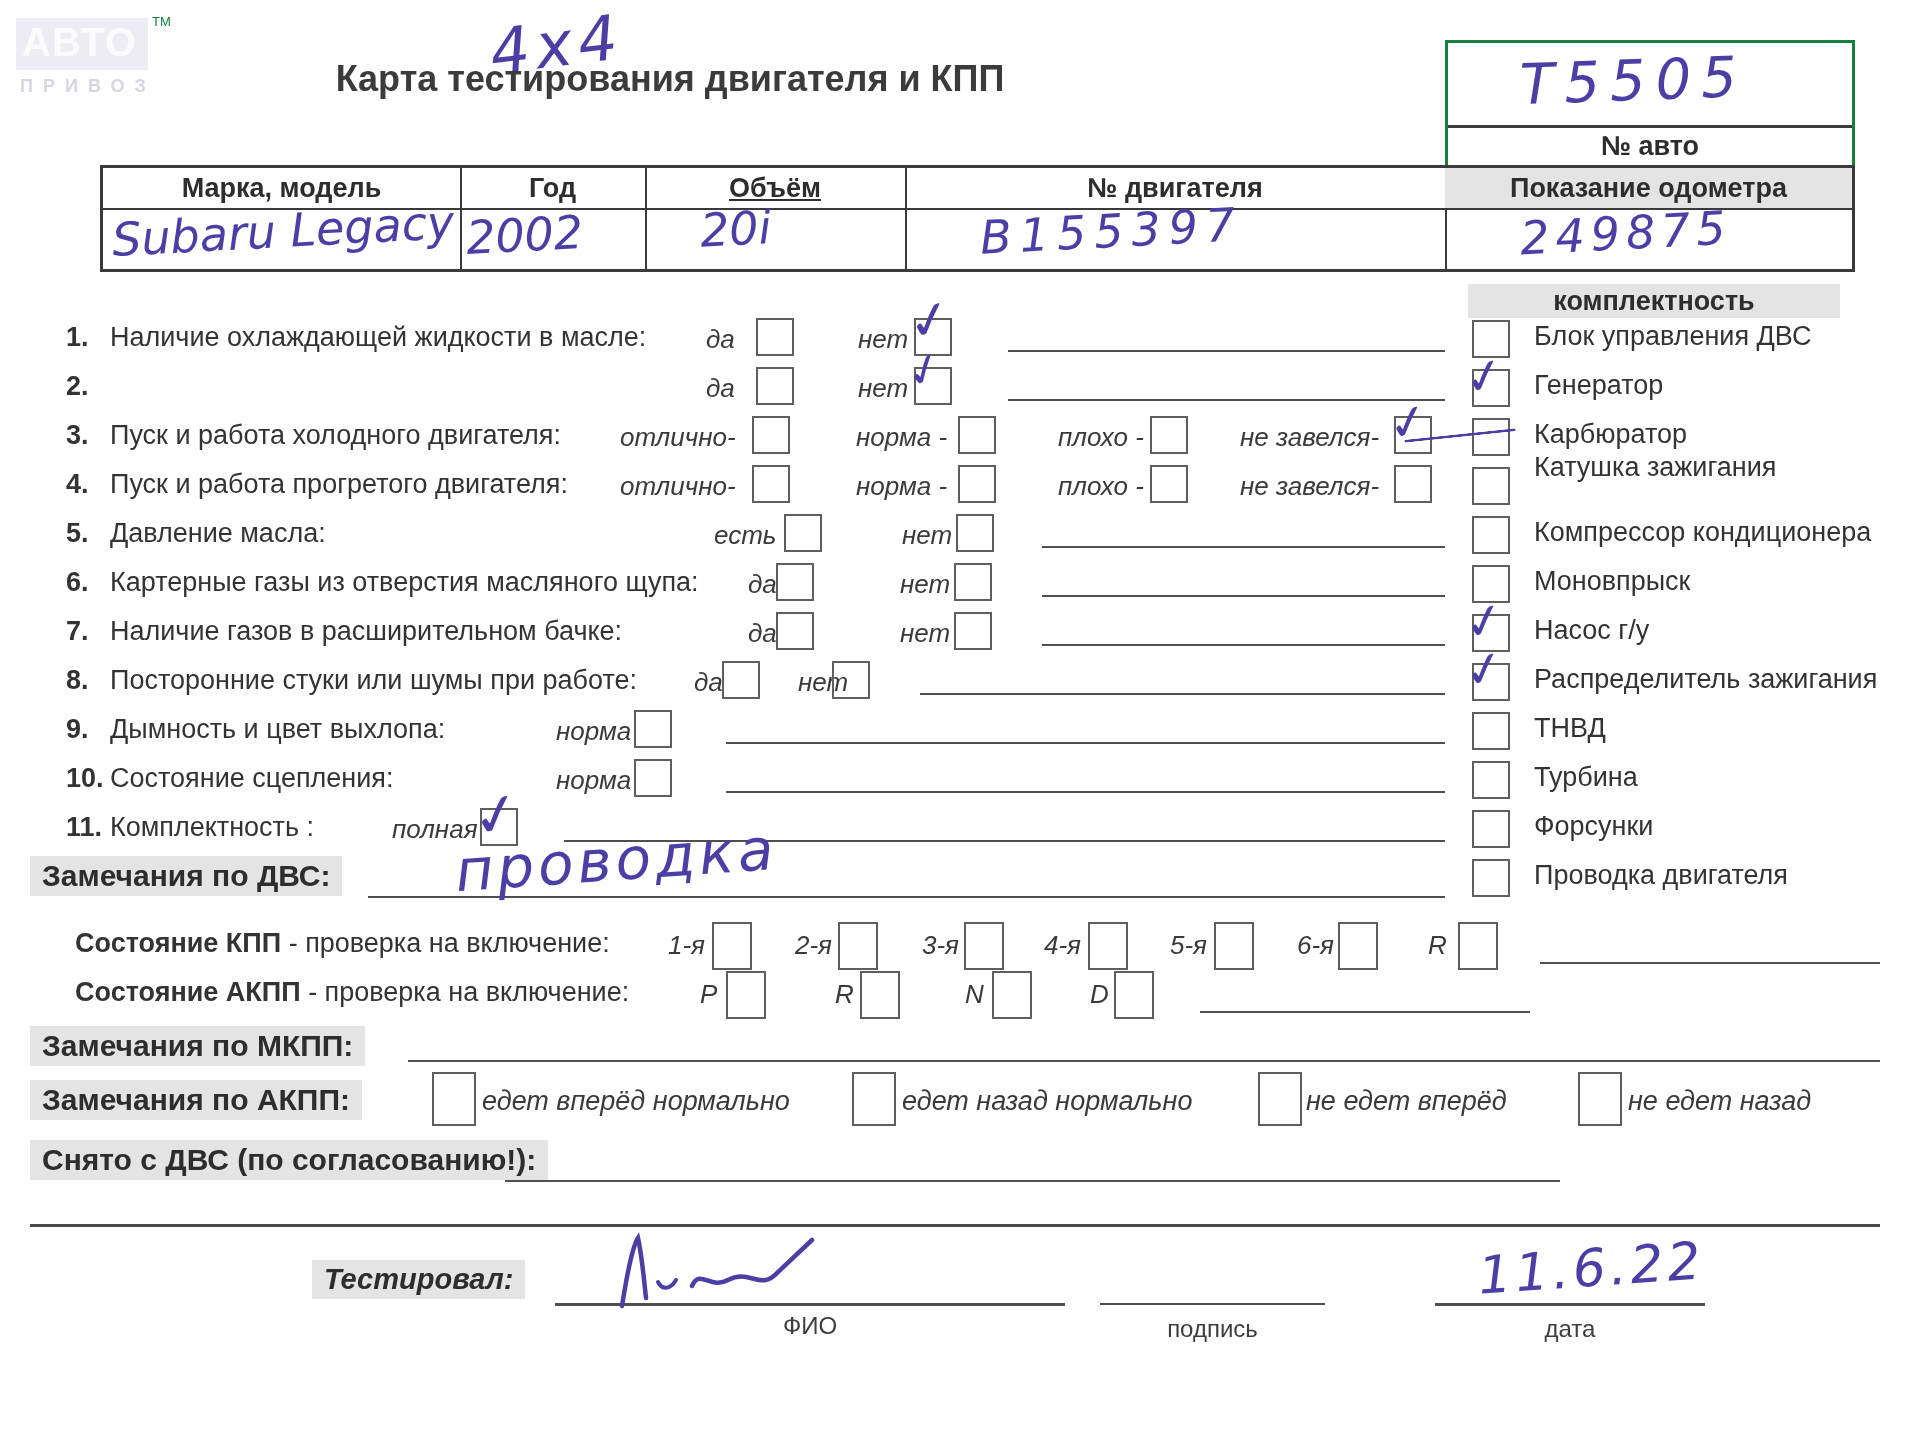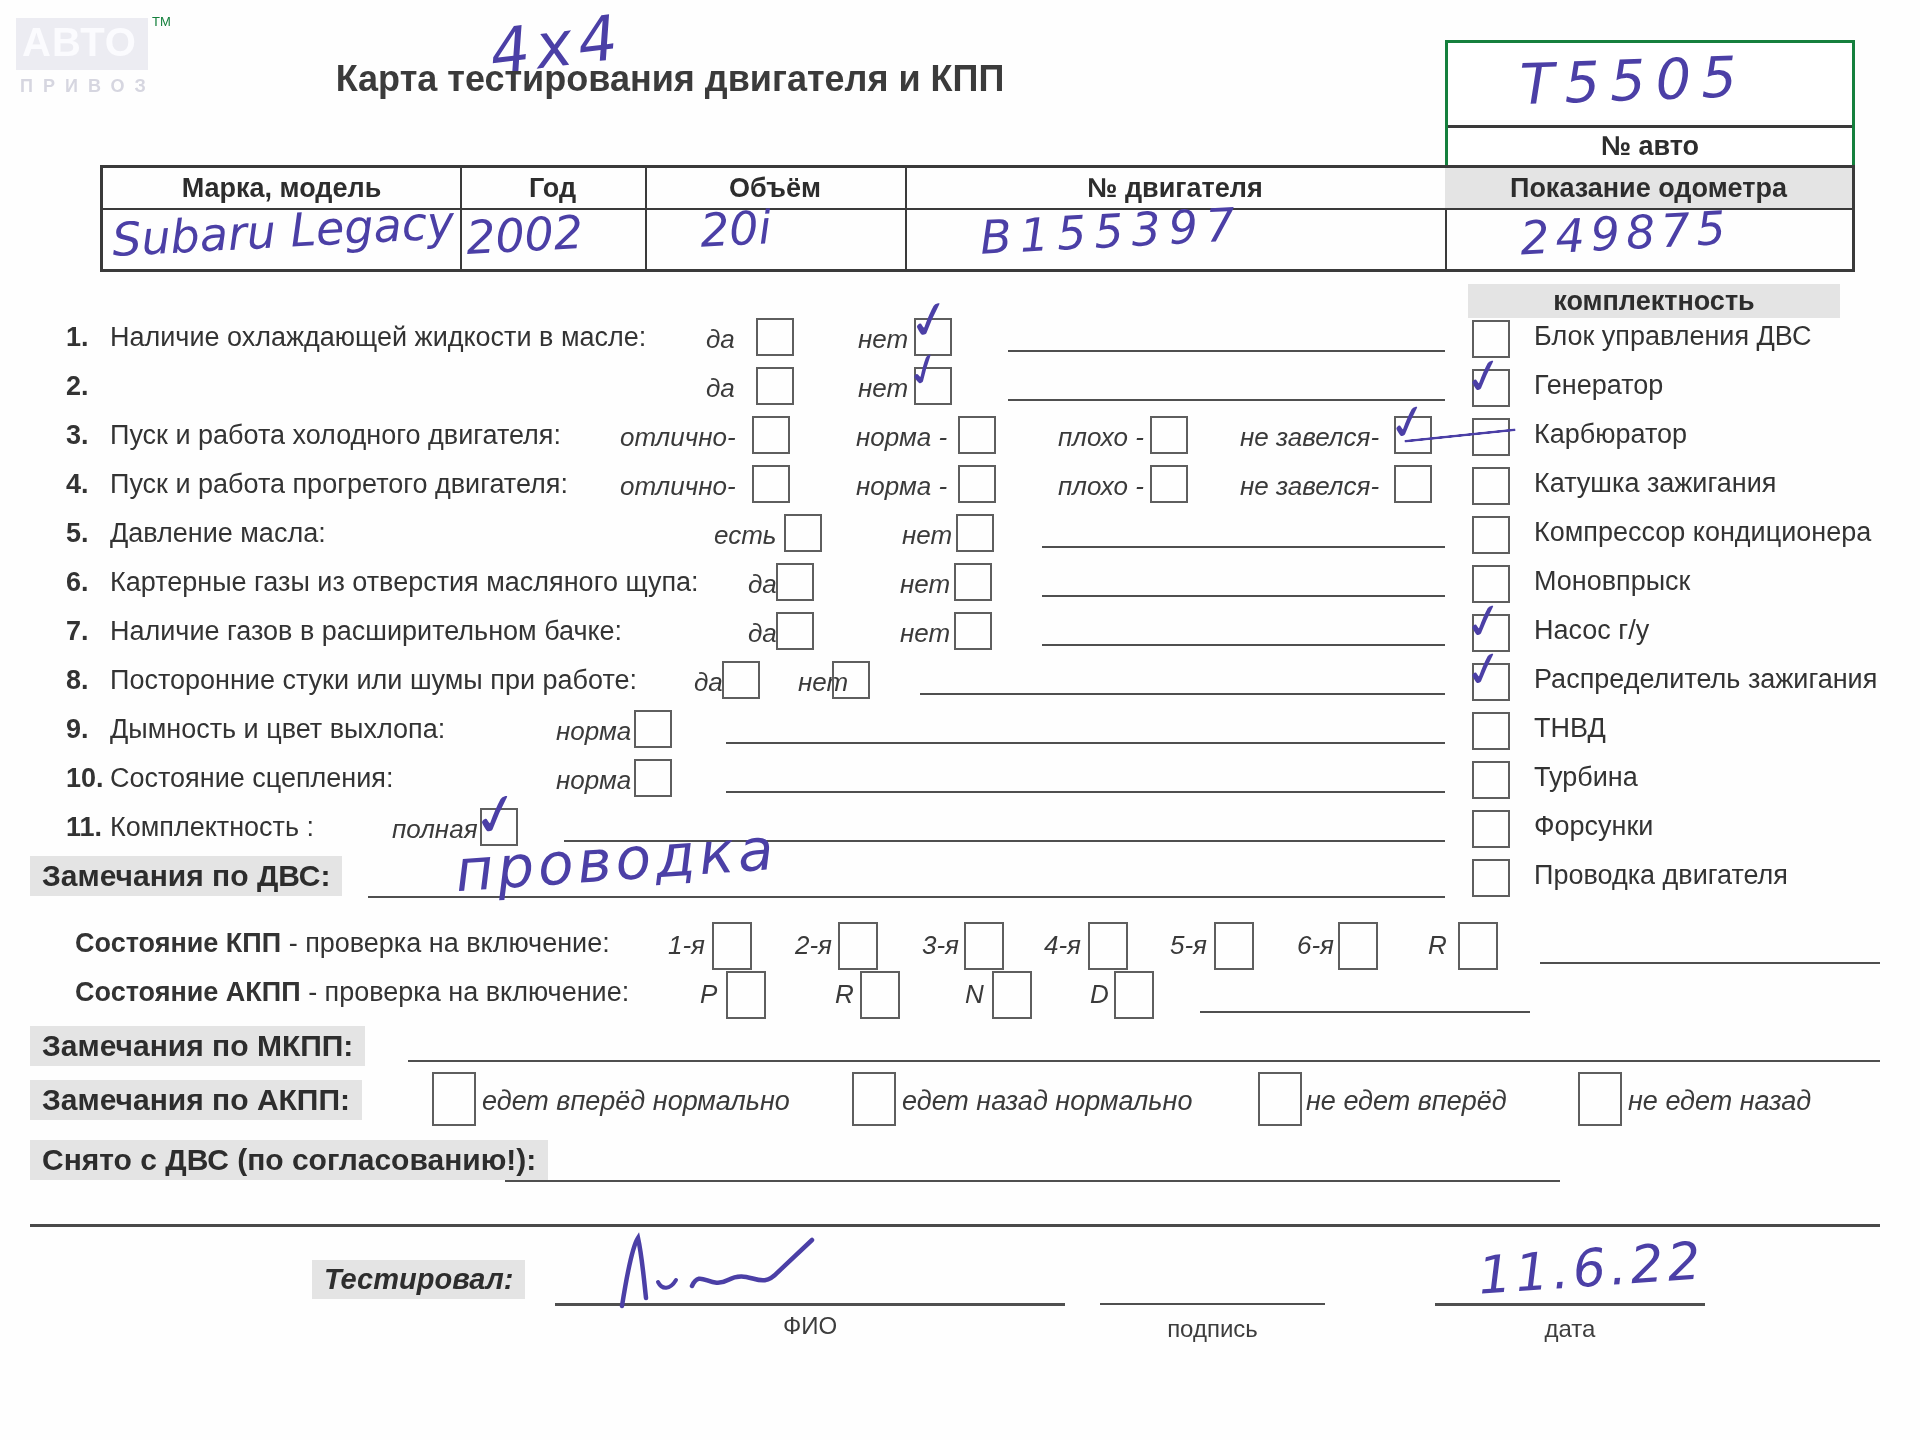--- a/index.html
+++ b/index.html
@@ -63,40 +63,40 @@
 
   <div id="veh-table">
     <div class="vdiv" style="left:357px;"></div>
     <div class="vdiv" style="left:542px;"></div>
     <div class="vdiv" style="left:802px;"></div>
     <div class="vdiv" style="left:1342px;"></div>
     <div class="hdiv"></div>
     <div class="hcell" style="left:0;width:357px;">Марка, модель</div>
     <div class="hcell shade" style="left:1342px;width:407px;">Показание одометра</div>
     <div class="hcell" style="left:357px;width:185px;">Год</div>
-    <div class="hcell" style="left:542px;width:260px;">Объём</div>
+    <div class="hcell" style="left:542px;width:260px;text-decoration:underline;">Объём</div>
     <div class="hcell" style="left:802px;width:540px;">№ двигателя</div>
   </div>
   <div class="hw" style="left:112px;top:204px;font-size:46px;">Subaru Legacy</div>
   <div class="hw" style="left:466px;top:208px;font-size:46px;">2002</div>
   <div class="hw" style="left:700px;top:202px;font-size:46px;">20i</div>
   <div class="hw" style="left:980px;top:204px;font-size:46px;letter-spacing:8px;">В155397</div>
   <div class="hw" style="left:1520px;top:206px;font-size:46px;letter-spacing:6px;">249875</div>
 
   <div class="abs shade" style="left:1468px;top:284px;width:372px;height:34px;line-height:34px;text-align:center;font-weight:bold;font-size:27px;color:#2d2d2d;">комплектность</div>
 
   <div class="cb" style="left:1472px;top:320px;"></div>
   <div class="lbl" style="left:1534px;top:321px;">Блок управления ДВС</div>
   <div class="cb" style="left:1472px;top:369px;"></div>
   <div class="lbl" style="left:1534px;top:370px;">Генератор</div>
   <div class="chk" style="left:1464px;top:352px;"></div>
   <div class="cb" style="left:1472px;top:418px;"></div>
   <div class="lbl" style="left:1534px;top:419px;">Карбюратор</div>
   <div class="cb" style="left:1472px;top:467px;"></div>
-  <div class="lbl" style="left:1534px;top:468px;">Катушка зажигания</div>
+  <div class="lbl" style="left:1534px;top:452px;">Катушка зажигания</div>
   <div class="cb" style="left:1472px;top:516px;"></div>
   <div class="lbl" style="left:1534px;top:517px;">Компрессор кондиционера</div>
   <div class="cb" style="left:1472px;top:565px;"></div>
   <div class="lbl" style="left:1534px;top:566px;">Моновпрыск</div>
   <div class="cb" style="left:1472px;top:614px;"></div>
   <div class="lbl" style="left:1534px;top:615px;">Насос г/у</div>
   <div class="chk" style="left:1464px;top:597px;"></div>
   <div class="cb" style="left:1472px;top:663px;"></div>
   <div class="lbl" style="left:1534px;top:664px;">Распределитель зажигания</div>
   <div class="chk" style="left:1464px;top:645px;"></div>

